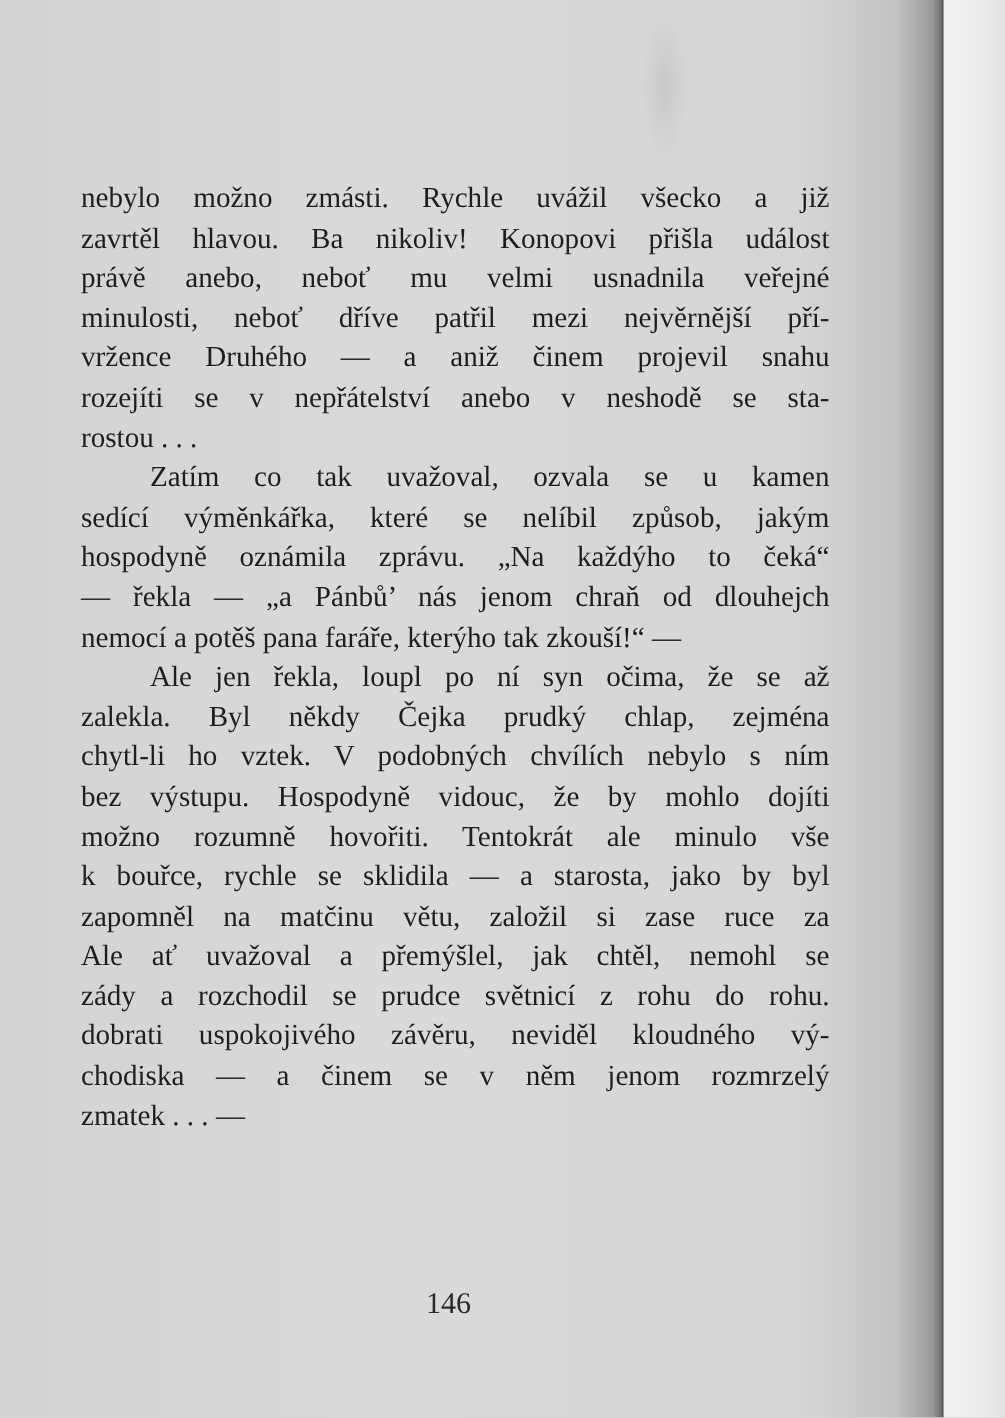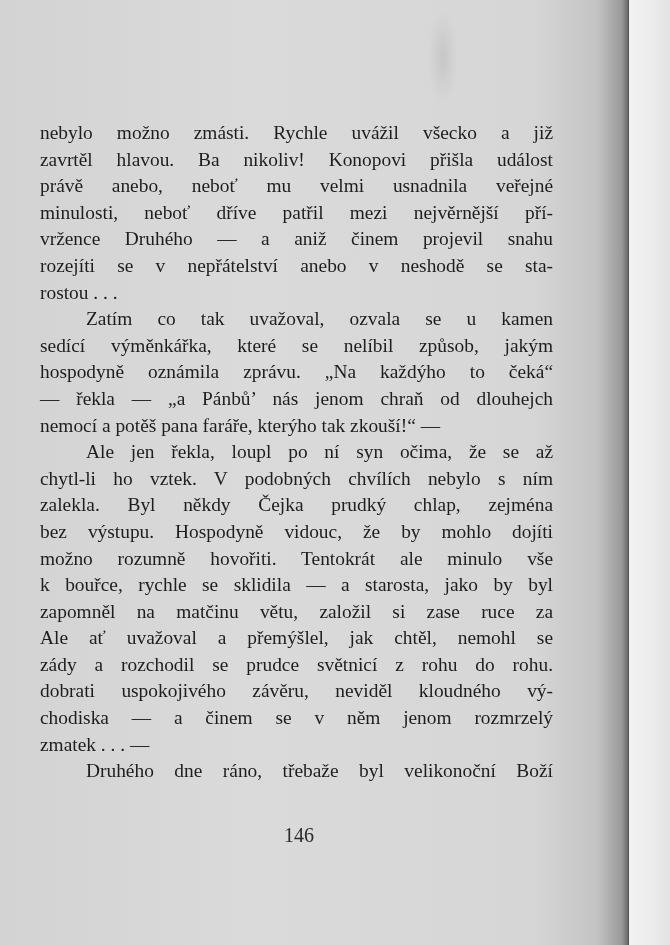--- a/index.html
+++ b/index.html
@@ -20,26 +20,26 @@
     background: linear-gradient(90deg, #f2f2f2 0%, #ebebeb 60%, #e2e2e2 100%);
     border-left:1px solid #555;
   }
   .text {
     position:absolute; left:40px; top:120px; width:513px;
     font-family:"Liberation Serif","DejaVu Serif",serif;
     font-size:19.4px; line-height:26.6px; color:#1e1e1e;
   }
   .line {
     display:block; white-space:nowrap; text-align:justify;
-    text-align-last:justify; height:26.6px;
+    text-align-last:justify; height:26.6px;margin-left:14px;
   }
   .line.last { text-align-last:left; }
   .line.indent { padding-left:46px; }
   .folio {
-    position:absolute; left:284px; top:824px; width:60px;
+    position:absolute; left:284px; top:858px; width:60px;
     font-family:"Liberation Serif","DejaVu Serif",serif;
     font-size:20px; color:#2a2a2a;
   }
 </style>
 </head>
 <body>
 
 <div class="page">
   <div class="smudge"></div>
   <div class="text" id="body-text">
@@ -49,28 +49,27 @@
       <span class="line">minulosti, neboť dříve patřil mezi nejvěrnější pří-</span>
       <span class="line">vržence Druhého — a aniž činem projevil snahu</span>
       <span class="line">rozejíti se v nepřátelství anebo v neshodě se sta-</span>
       <span class="line last">rostou . . .</span>
       <span class="line indent">Zatím co tak uvažoval, ozvala se u kamen</span>
       <span class="line">sedící výměnkářka, které se nelíbil způsob, jakým</span>
       <span class="line">hospodyně oznámila zprávu. „Na každýho to čeká“</span>
       <span class="line">— řekla — „a Pánbů’ nás jenom chraň od dlouhejch</span>
       <span class="line last">nemocí a potěš pana faráře, kterýho tak zkouší!“ —</span>
       <span class="line indent">Ale jen řekla, loupl po ní syn očima, že se až</span>
+      <span class="line">zalekla. Byl někdy Čejka prudký chlap, zejména</span>
       <span class="line">chytl-li ho vztek. V podobných chvílích nebylo s ním</span>
-      <span class="line">zalekla. Byl někdy Čejka prudký chlap, zejména</span>
       <span class="line">bez výstupu. Hospodyně vidouc, že by mohlo dojíti</span>
       <span class="line">možno rozumně hovořiti. Tentokrát ale minulo vše</span>
       <span class="line">k bouřce, rychle se sklidila — a starosta, jako by byl</span>
       <span class="line">zapomněl na matčinu větu, založil si zase ruce za</span>
       <span class="line">Ale ať uvažoval a přemýšlel, jak chtěl, nemohl se</span>
       <span class="line">zády a rozchodil se prudce světnicí z rohu do rohu.</span>
       <span class="line">dobrati uspokojivého závěru, neviděl kloudného vý-</span>
       <span class="line">chodiska — a činem se v něm jenom rozmrzelý</span>
       <span class="line last">zmatek . . . —</span>
-      <span class="line indent">Druhého dne ráno, třebaže byl velikonoční Boží</span>
     </div>
   <div class="folio">146</div>
 </div>
 <div class="next-page"></div>
 
 </body></html>

